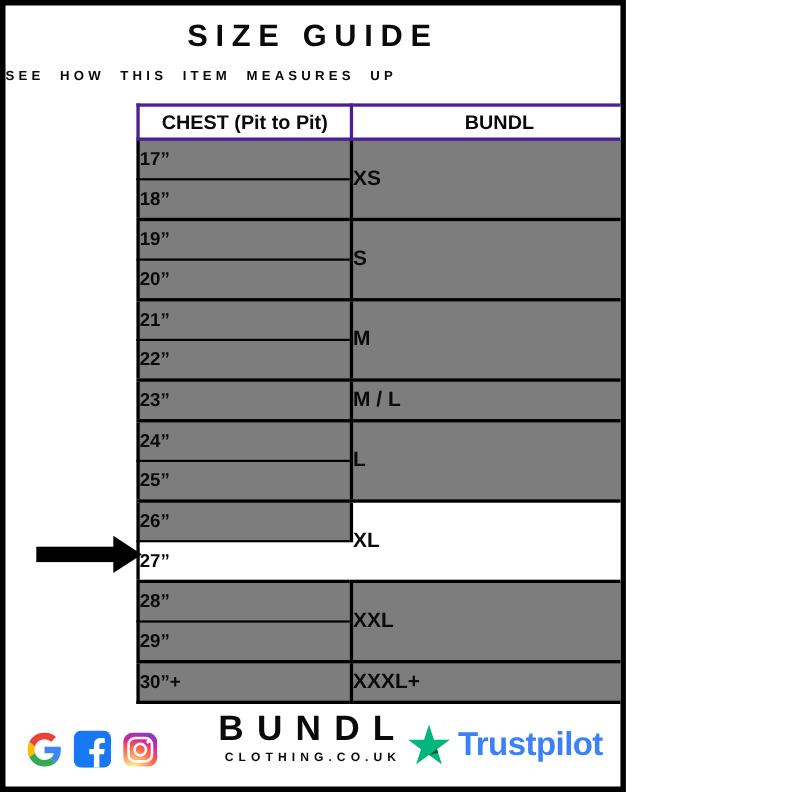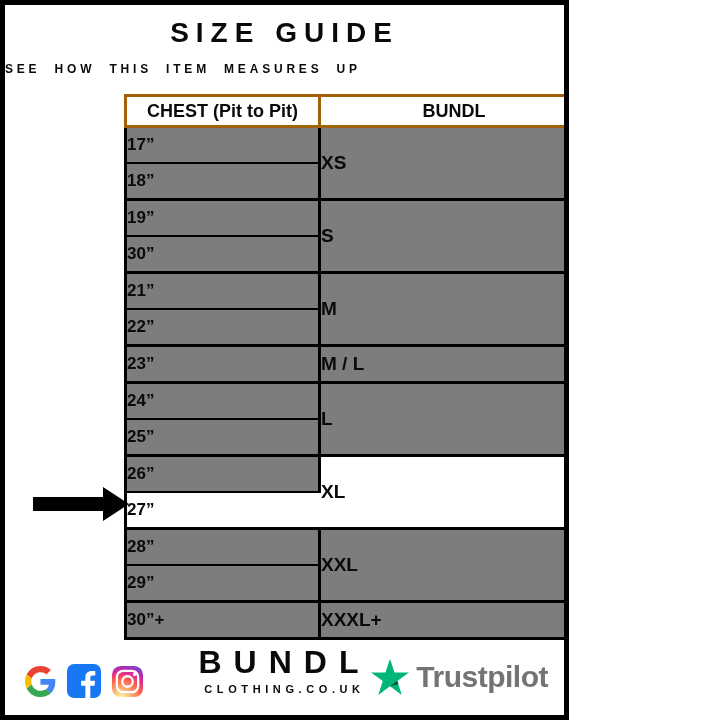--- a/index.html
+++ b/index.html
@@ -11,21 +11,21 @@
   .title{position:absolute;top:12px;left:0;right:0;text-align:center;
     font-size:28px;font-weight:700;letter-spacing:7px;}
   .subtitle{position:absolute;top:57px;left:0;right:0;text-align:left;
     font-size:12px;font-weight:700;letter-spacing:3.8px;word-spacing:7px;}
 
   table.size-table{
     position:absolute;left:119px;top:89px;width:466px;
     border-collapse:collapse;table-layout:fixed;border:3px solid #000;
   }
   .size-table th{
-    background:#fff;border:3px solid #a16207;height:28px;padding:0;
+    background:#fff;border:3px solid #4c1d95;height:28px;padding:0;
     font-size:18px;font-weight:700;text-align:center;vertical-align:middle;
   }
   .size-table td{
     background:#7d7d7d;border:2px solid #000;height:34px;padding:0;
     text-align:left;vertical-align:middle;font-weight:700;
   }
   .size-table td.chest{font-size:17px;border-right-width:3px;}
   .size-table td.size{font-size:19px;border-left-width:0;border-bottom-width:3px;}
   .size-table td.gb{border-bottom-width:3px;}
   .size-table td.hl{background:#ffffff;}
@@ -37,21 +37,21 @@
     border-top:17px solid transparent;border-bottom:17px solid transparent;border-left:26px solid #000;}
 
   .social{position:absolute;left:20px;top:659px;display:flex;align-items:center;gap:11px;}
   .fb-wrap,.ig-wrap,.g-wrap{display:flex;align-items:center;}
 
   .brand{position:absolute;left:0;right:0;top:641px;text-align:center;}
   .brand-name{font-size:32px;font-weight:700;letter-spacing:12px;line-height:1;display:block;}
   .brand-domain{font-size:11px;font-weight:700;letter-spacing:4.6px;margin-top:5px;display:block;}
 
   .trustpilot{position:absolute;right:16px;top:653px;display:flex;align-items:center;gap:7px;}
-  .trustpilot-label{font-size:30px;font-weight:700;color:#737373;letter-spacing:-0.5px;}
+  .trustpilot-label{font-size:30px;font-weight:700;color:#3b82f6;letter-spacing:-0.5px;}
 </style>
 </head>
 <body>
 
 <div class="page">
 
   <div class="title">SIZE GUIDE</div>
   <div class="subtitle">SEE HOW THIS ITEM MEASURES UP</div>
 
   <table class="size-table">
@@ -71,21 +71,21 @@
         <td class="size" rowspan="2">XS</td>
       </tr>
       <tr>
         <td class="chest gb">18”</td>
       </tr>
       <tr>
         <td class="chest">19”</td>
         <td class="size" rowspan="2">S</td>
       </tr>
       <tr>
-        <td class="chest gb">30”</td>
+        <td class="chest gb">20”</td>
       </tr>
       <tr>
         <td class="chest">21”</td>
         <td class="size" rowspan="2">M</td>
       </tr>
       <tr>
         <td class="chest gb">22”</td>
       </tr>
       <tr>
         <td class="chest gb">23”</td>

